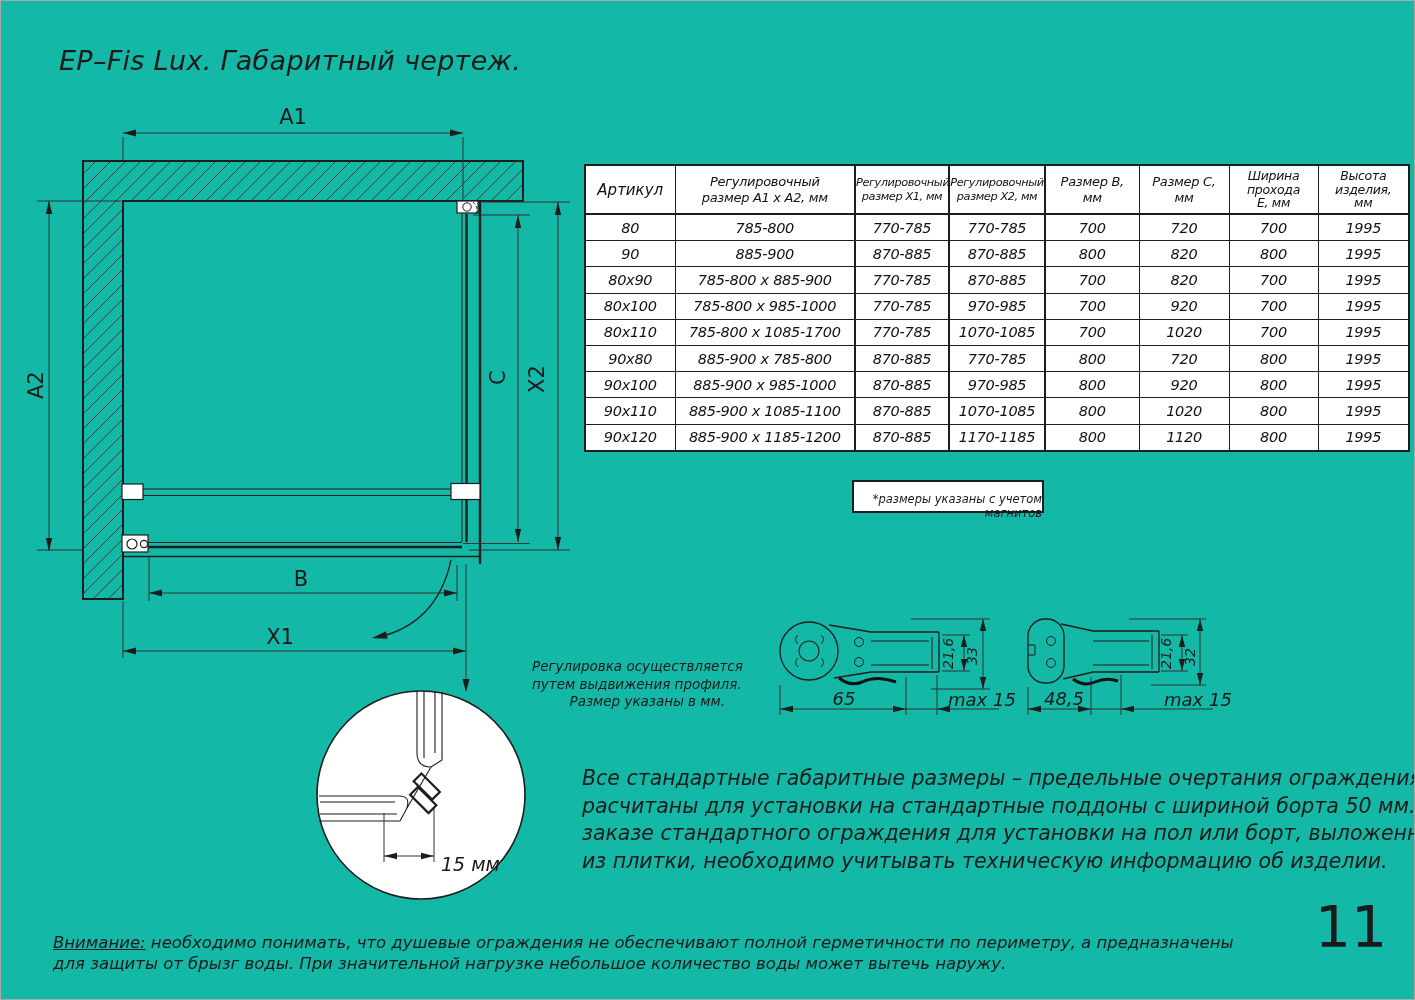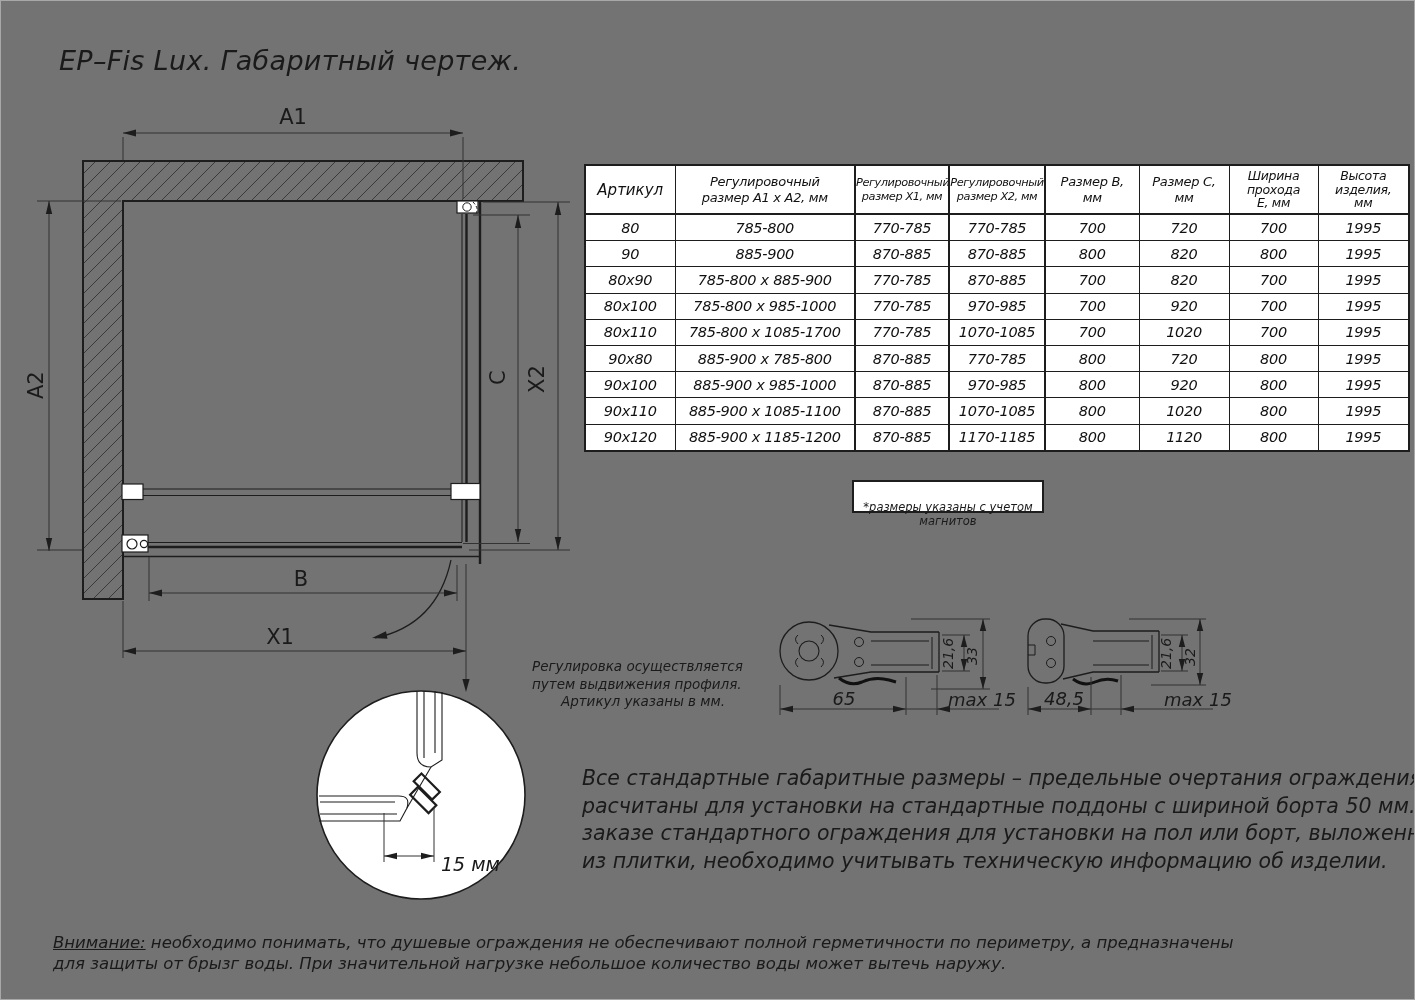--- a/index.html
+++ b/index.html
@@ -1,16 +1,16 @@
 <!DOCTYPE html>
 <html><head>
 <meta charset="utf-8">
 <style>
   html,body{margin:0;padding:0;background:#e8e8e8;}
-  #page{position:relative;width:1415px;height:1000px;background:#737373;
+  #page{position:relative;width:1415px;height:1000px;background:#14b8a6;
         border:1px solid #a8a8a8;box-sizing:border-box;overflow:hidden;
         font-family:"DejaVu Sans","Liberation Sans",sans-serif;color:#1a1a1a;}
   svg{position:absolute;left:0;top:0;}
   .lbl{position:absolute;white-space:nowrap;}
   .it{font-style:italic;}
   .rot{transform:rotate(-90deg);transform-origin:0 0;}
   #title{left:58px;top:44px;font-size:27px;letter-spacing:.3px;}
   .dim{font-size:21px;}
   .pdim{font-size:14px;}
   .pdimh{font-size:18px;}
@@ -27,21 +27,21 @@
   #spec-table th{height:47px;}
   #spec-table td{height:25.2px;font-size:14.5px;letter-spacing:-.3px;}
   #spec-table th:nth-child(3),#spec-table th:nth-child(4),#spec-table th:nth-child(5),
   #spec-table td:nth-child(3),#spec-table td:nth-child(4),#spec-table td:nth-child(5){border-left-width:2.5px;}
   #spec-table thead th{border-bottom-width:2.5px;}
   .th-lg{font-size:15px;}
   .th-md{font-size:13px;line-height:15.5px;letter-spacing:-.3px;}
   .th-sm{font-size:11.3px;line-height:13.5px;letter-spacing:-.4px;}
   .th-xs{font-size:12.5px;line-height:13.5px;letter-spacing:-.3px;}
   #footnote{left:851px;top:479px;width:192px;height:33px;border:2px solid #1d1d1d;background:#fff;
-            text-align:center;font-size:11.5px;line-height:14px;padding-top:18px;box-sizing:border-box;}
+            text-align:right;font-size:11.5px;line-height:14px;padding-top:10px;box-sizing:border-box;}
 </style>
 </head>
 <body>
 
 <div id="page">
 
   <svg width="1415" height="1000" viewBox="0 0 1415 1000">
     <defs>
       <pattern id="hatch" width="15" height="15" patternUnits="userSpaceOnUse">
         <path d="M0,15 L15,0 M-3.75,3.75 L3.75,-3.75 M11.25,18.75 L18.75,11.25" stroke="#3a3a3a" stroke-width="1"></path>
@@ -227,21 +227,21 @@
   <div class="lbl it pdim rot" style="left:939px;top:668px;">21,6</div>
   <div class="lbl it pdim rot" style="left:963px;top:664px;">33</div>
   <div class="lbl it pdimh" style="left:1038px;top:687px;width:50px;text-align:center;">48,5</div>
   <div class="lbl it pdimh" style="left:1163px;top:688px;">max 15</div>
   <div class="lbl it pdim rot" style="left:1157px;top:668px;">21,6</div>
   <div class="lbl it pdim rot" style="left:1181px;top:665px;">32</div>
 
   <div id="note" class="lbl it">
       <div>Регулировка осуществляется</div>
       <div>путем выдвижения профиля.</div>
-      <div>Артикул указаны в мм.</div>
+      <div>Размер указаны в мм.</div>
     </div>
 
   <table id="spec-table">
     <colgroup>
       <col style="width:90px">
         <col style="width:180px">
         <col style="width:94px">
         <col style="width:96px">
       <col style="width:94px">
         <col style="width:90px">
@@ -389,13 +389,14 @@
       <div>расчитаны для установки на стандартные поддоны с шириной борта 50 мм. При</div>
       <div>заказе стандартного ограждения для установки на пол или борт, выложенный</div>
       <div>из плитки, необходимо учитывать техническую информацию об изделии.</div>
     </div>
 
   <div id="warning" class="lbl it">
     <div><span class="u">Внимание:</span><span> необходимо понимать, что душевые ограждения не обеспечивают полной герметичности по периметру, а предназначены</span></div>
     <div>для защиты от брызг воды. При значительной нагрузке небольшое количество воды может вытечь наружу.</div>
   </div>
 
+  <div id="pagenum" class="lbl">11</div>
 </div>
 
 </body></html>

